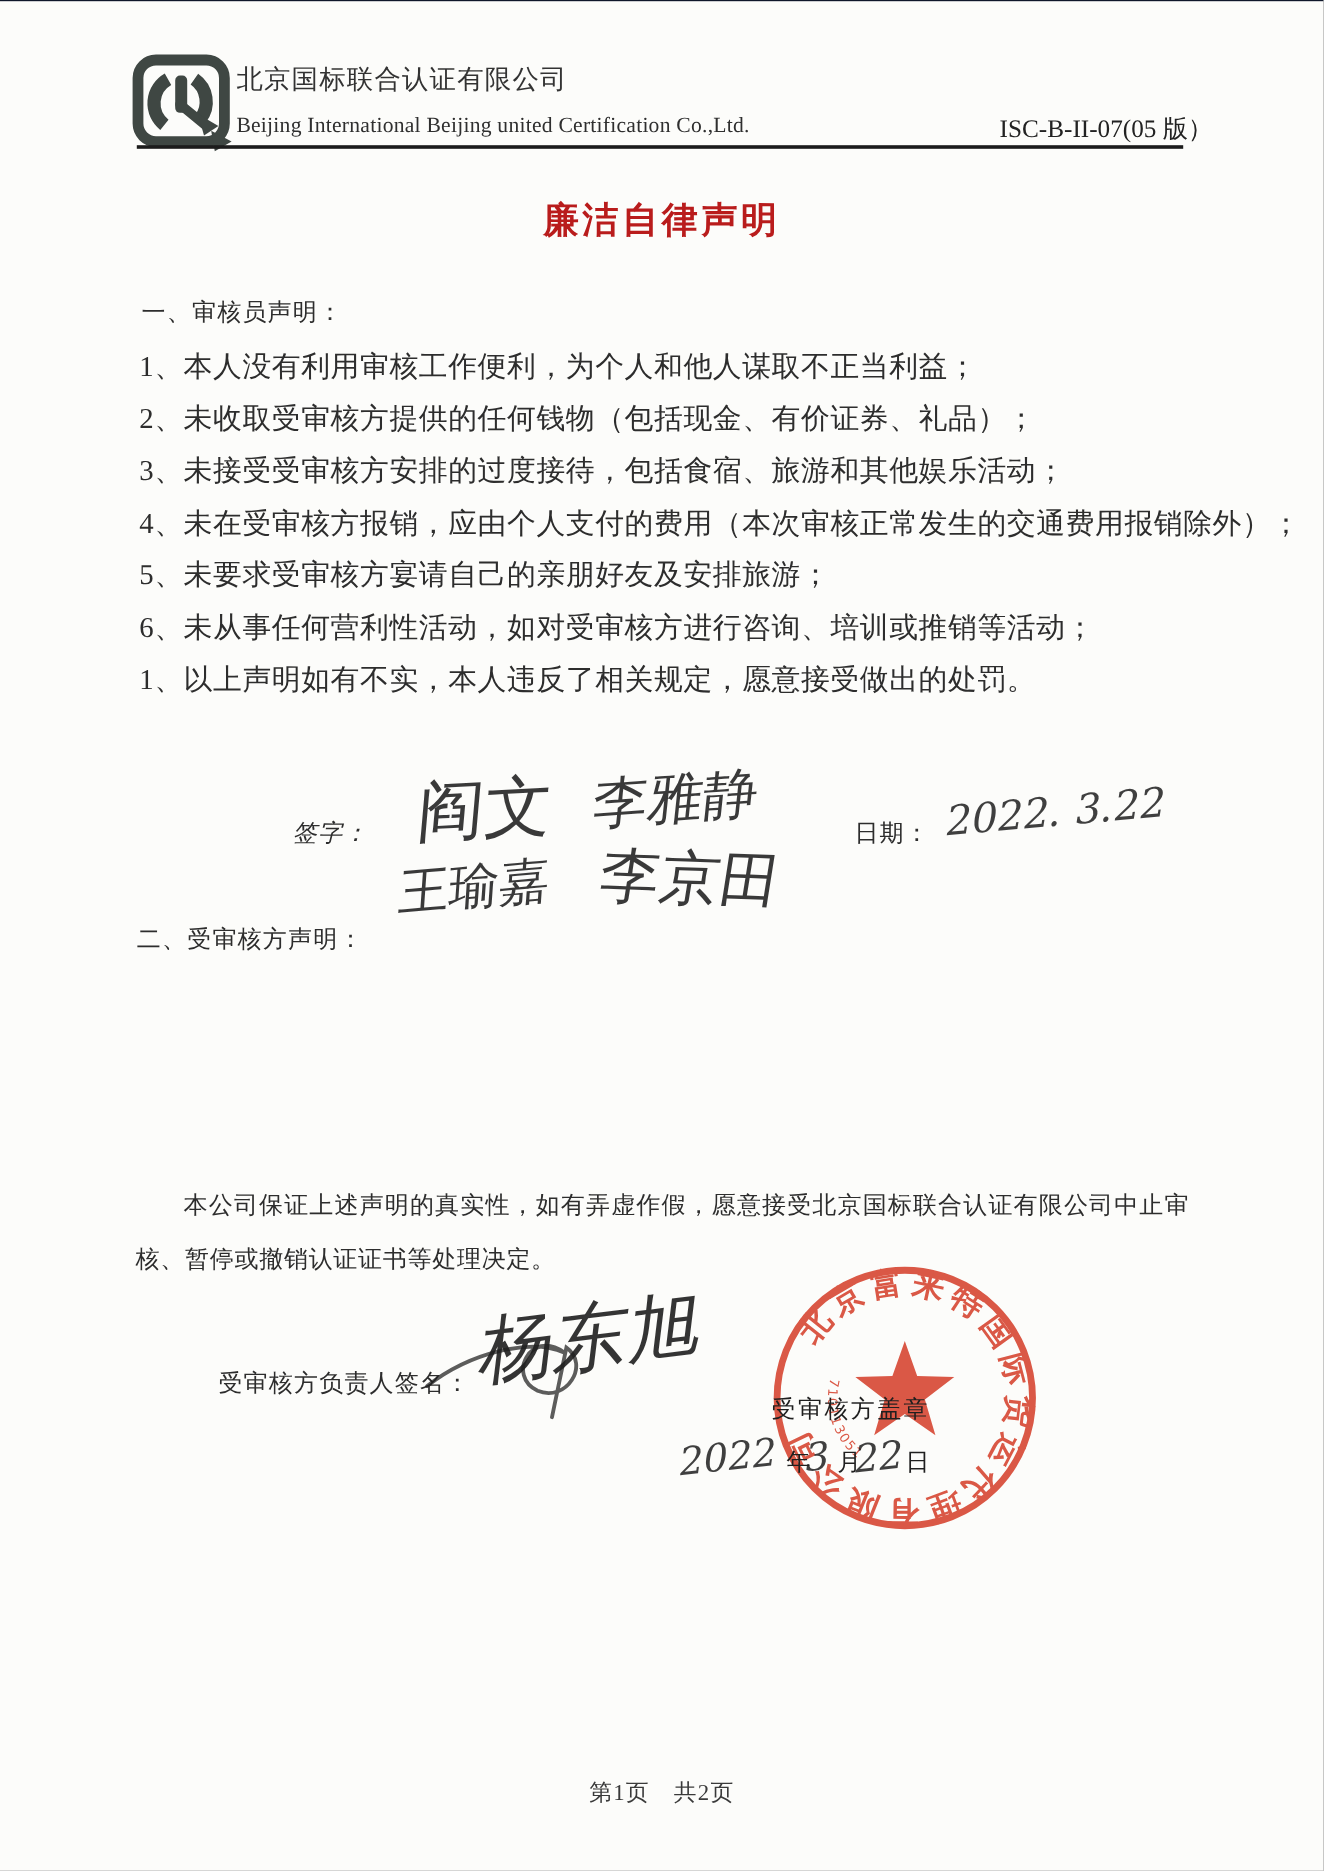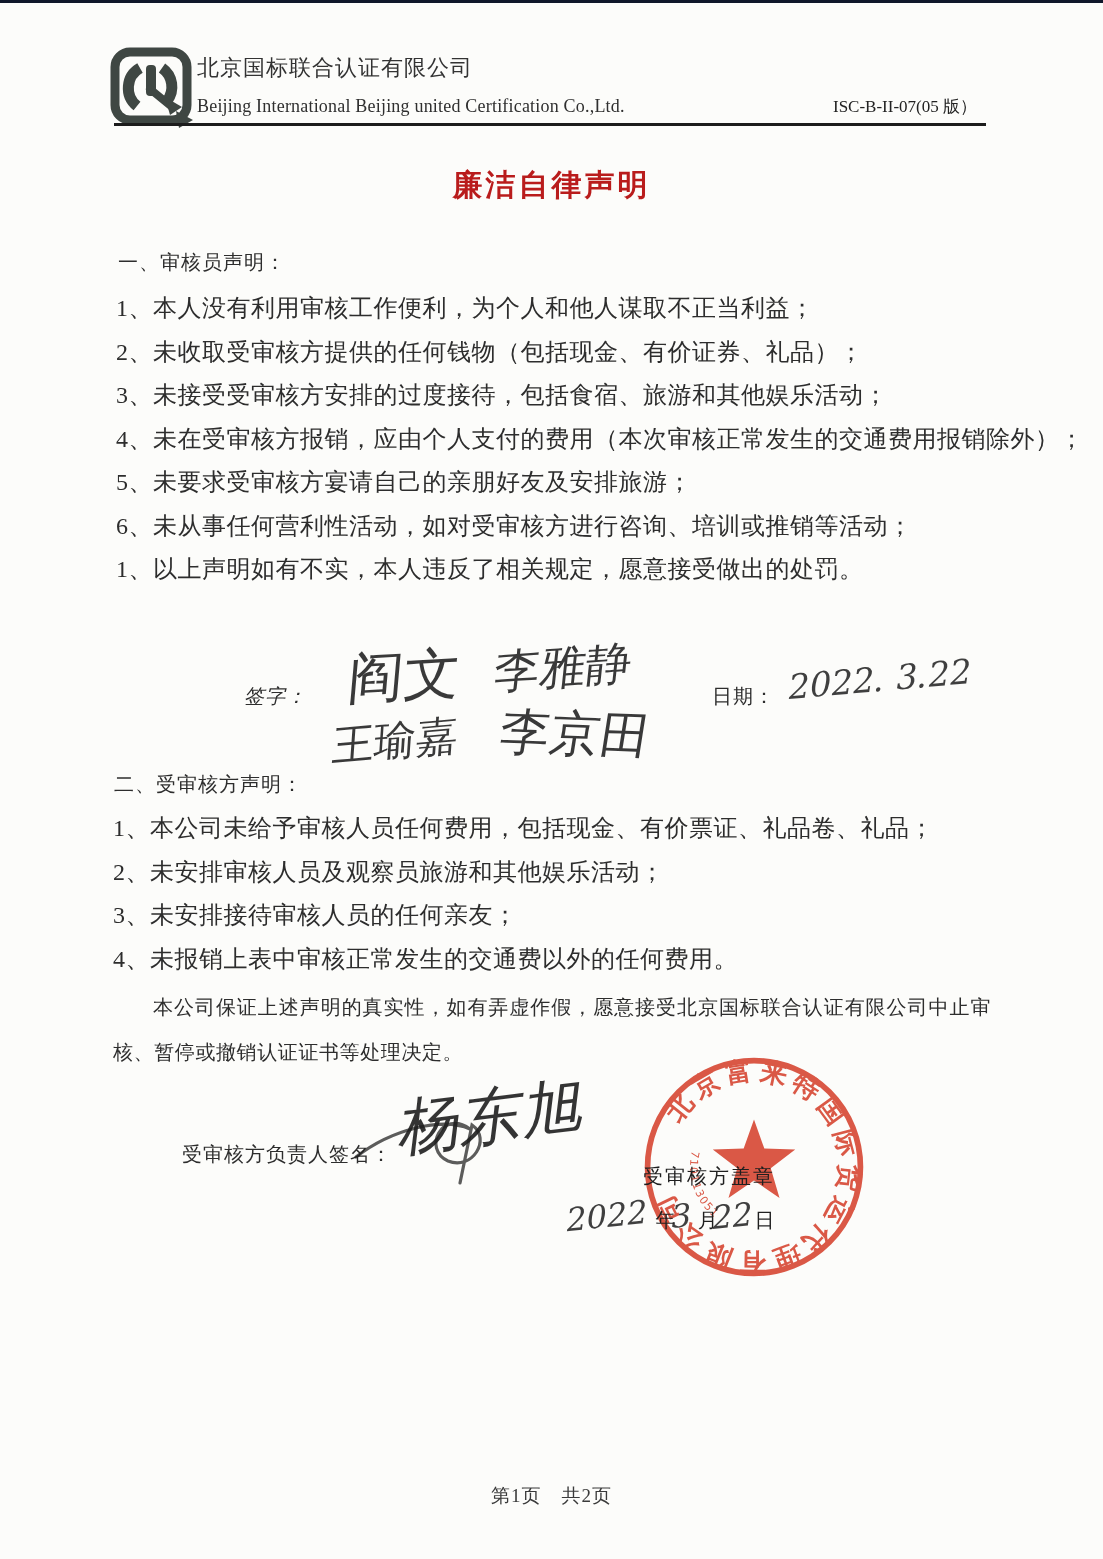--- a/index.html
+++ b/index.html
@@ -1,30 +1,30 @@
 <!DOCTYPE html>
 <html><head>
 <meta charset="utf-8">
 <style>
   * { margin:0; padding:0; box-sizing:border-box; }
   html,body { background:#9a9a9a; }
   body { font-family:"Liberation Serif","DejaVu Serif",serif; }
   .page {
     position:relative; width:1103px; height:1559px; margin:0 auto;
     background:#fcfcfa; color:#2d2d2d; overflow:hidden;
-    border-top:3px solid #0f172a;
+    border-top:1px solid #0f172a;
   }
 
   
   .logo { position:absolute; left:110px; top:44px; width:84px; height:82px; }
   .company-block { position:absolute; left:197px; top:50px; }
   .company-cn { font-size:22px; letter-spacing:1px; color:#333; }
   .company-en { margin-top:13px; font-size:18px; color:#2f2f2f; letter-spacing:0.2px;
                 font-family:"Liberation Serif","DejaVu Serif",serif; }
-  .form-code { position:absolute; left:833px; top:92px; font-size:17px; color:#222; }
+  .form-code { position:absolute; left:833px; top:92px; font-size:21px; color:#222; }
   .header-rule { position:absolute; left:114px; top:120px; width:872px; height:3px; background:#1c1c1c; }
 
   
   .doc-title { position:absolute; left:0; top:162px; width:100%; text-align:center;
                font-size:30px; font-weight:bold; letter-spacing:3px; color:#b91c1c;
                font-family:"Liberation Sans","DejaVu Sans",sans-serif; }
 
   
   .sec-heading { position:absolute; font-size:20px; color:#2d2d2d; letter-spacing:1px; }
   .sec1-heading { left:118px; top:246px;text-align:center; }
@@ -113,26 +113,20 @@
 
   <div class="label sign-label">签字：</div>
   <div class="sig sig-1 hand">阎文</div>
   <div class="sig sig-2 hand">李雅静</div>
   <div class="sig sig-3 hand">王瑜嘉</div>
   <div class="sig sig-4 hand">李京田</div>
   <div class="label date-label">日期：</div>
   <div class="date-script hand">2022. 3.22</div>
 
   <div class="sec-heading sec2-heading">二、受审核方声明：</div>
-  <ul class="items items-2">
-    <li>1、本公司未给予审核人员任何费用，包括现金、有价票证、礼品卷、礼品；</li>
-    <li>2、未安排审核人员及观察员旅游和其他娱乐活动；</li>
-    <li>3、未安排接待审核人员的任何亲友；</li>
-    <li>4、未报销上表中审核正常发生的交通费以外的任何费用。</li>
-  </ul>
   <div class="pledge">本公司保证上述声明的真实性，如有弄虚作假，愿意接受北京国标联合认证有限公司中止审核、暂停或撤销认证证书等处理决定。</div>
 
   <div class="label resp-label">受审核方负责人签名：</div>
   <svg class="sig-flourish" width="230" height="90" viewBox="0 0 230 90">
     <path d="M 4 58 C 40 30 90 18 118 30 C 90 10 70 50 96 62 C 120 72 140 40 120 26 L 108 84" fill="none" stroke="#1f1f1f" stroke-width="3.2" stroke-linecap="round" opacity="0.85"></path>
   </svg>
   <div class="sig sig-resp hand">杨东旭</div>
 
   <svg class="stamp" viewBox="0 0 240 240">
     <circle cx="120" cy="120" r="103" fill="none" stroke="#d5402c" stroke-width="5.5"></circle>

